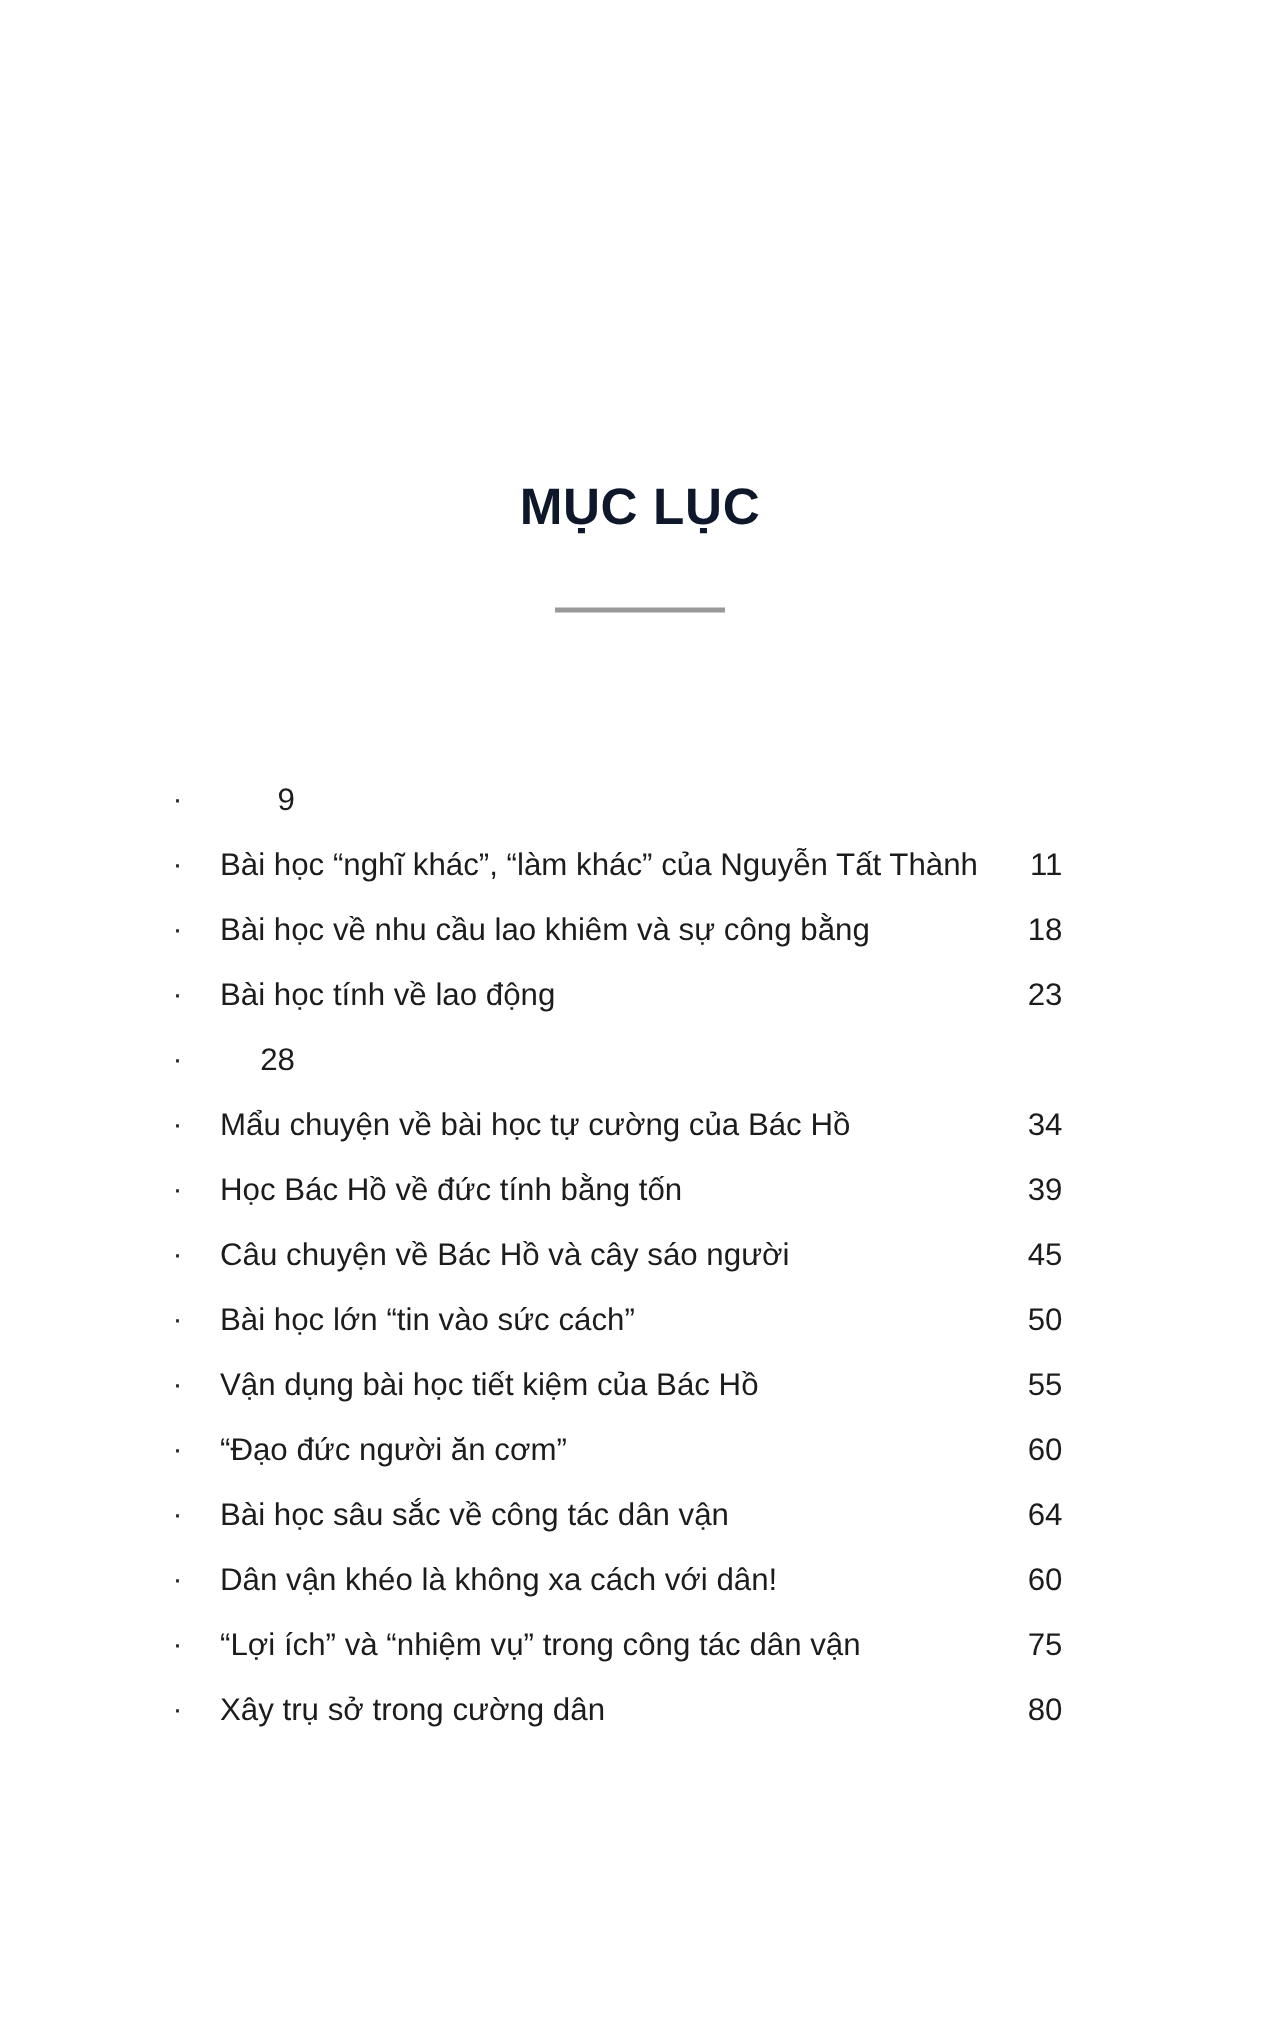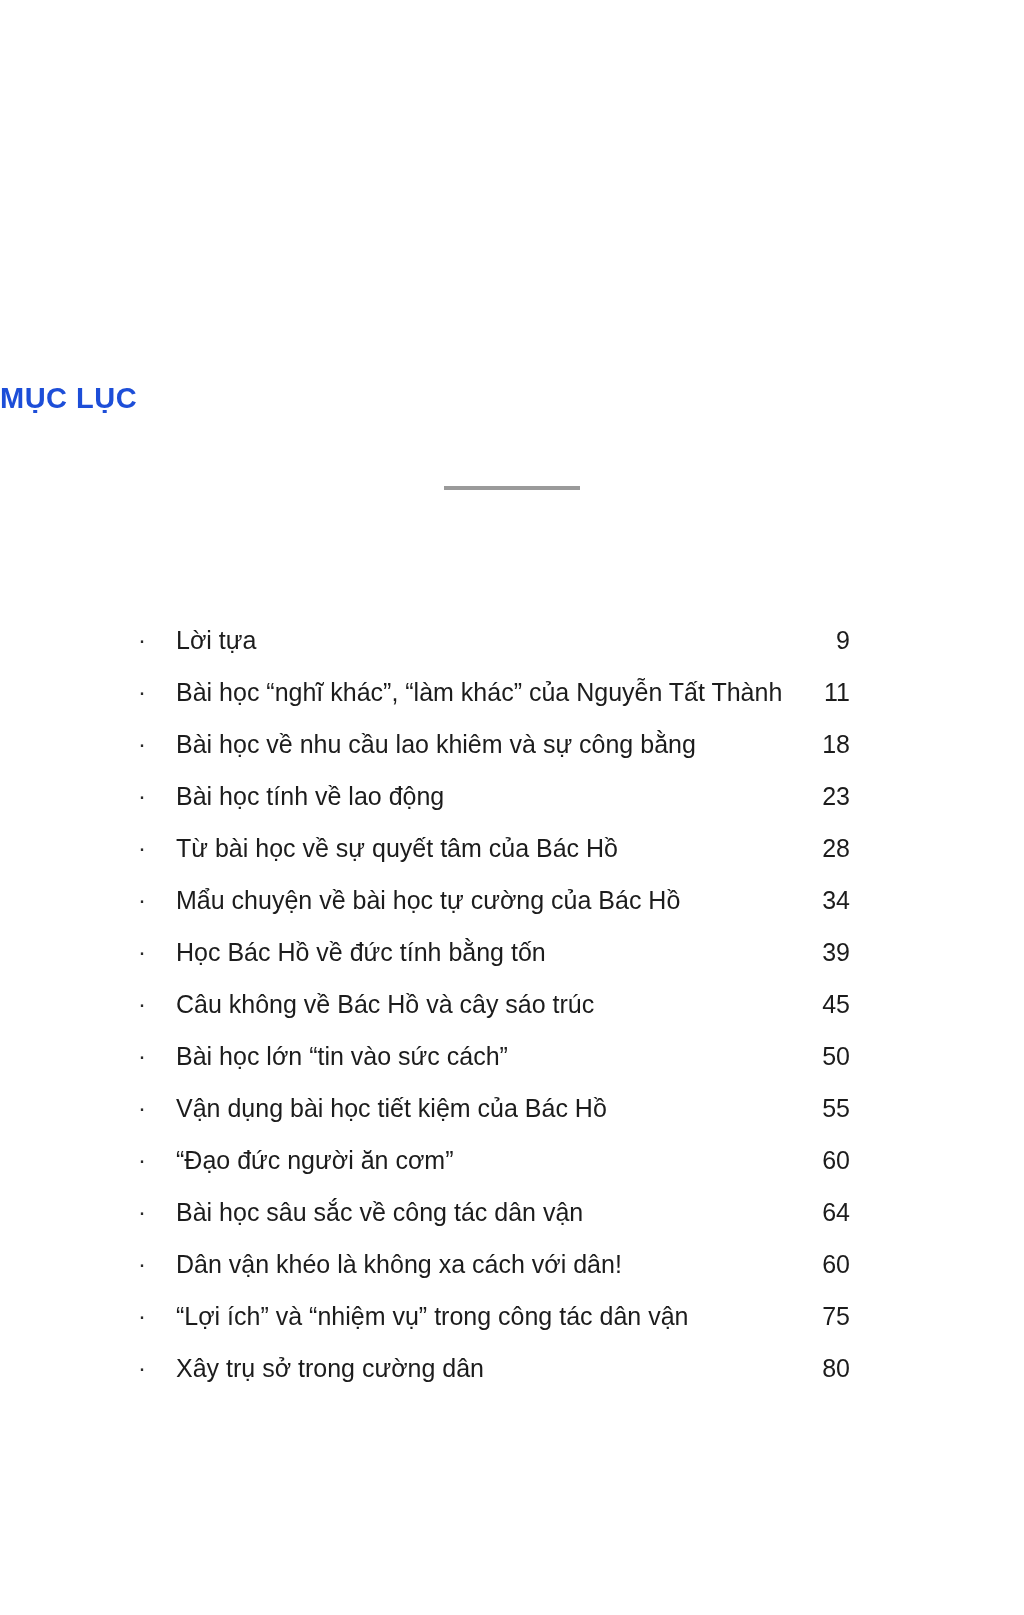--- a/index.html
+++ b/index.html
@@ -17,24 +17,25 @@
   .page {
     position: absolute;
     inset: 0;
     background: #ffffff;
   }
   .toc-title {
     position: absolute;
     top: 382px;
     left: 0;
     width: 1024px;
-    font-size: 29px;
+    text-align: center;
+    font-size: 41px;
     font-weight: 700;
     letter-spacing: 0.5px;
-    color: #1d4ed8;
+    color: #0f172a;
   }
   .title-divider {
     position: absolute;
     top: 486px;
     left: 50%;
     transform: translateX(-50%);
     width: 136px;
     height: 4px;
     background: #9a9a9a;
   }
@@ -76,56 +77,54 @@
 
 <div class="page">
 
   <h1 class="toc-title">MỤC LỤC</h1>
 
   <div class="title-divider"></div>
 
   <div class="toc-list" id="toc-list">
       <div class="toc-row">
       <span class="bullet">·</span>
-      <span class="entry-title">Lời tựa</span>
       <span class="entry-page">9</span>
     </div>
       <div class="toc-row">
       <span class="bullet">·</span>
       <span class="entry-title">Bài học “nghĩ khác”, “làm khác” của Nguyễn Tất Thành</span>
       <span class="entry-page">11</span>
     </div>
       <div class="toc-row">
       <span class="bullet">·</span>
       <span class="entry-title">Bài học về nhu cầu lao khiêm và sự công bằng</span>
       <span class="entry-page">18</span>
     </div>
       <div class="toc-row">
       <span class="bullet">·</span>
       <span class="entry-title">Bài học tính về lao động</span>
       <span class="entry-page">23</span>
     </div>
       <div class="toc-row">
       <span class="bullet">·</span>
-      <span class="entry-title">Từ bài học về sự quyết tâm của Bác Hồ</span>
       <span class="entry-page">28</span>
     </div>
       <div class="toc-row">
       <span class="bullet">·</span>
       <span class="entry-title">Mẩu chuyện về bài học tự cường của Bác Hồ</span>
       <span class="entry-page">34</span>
     </div>
       <div class="toc-row">
       <span class="bullet">·</span>
       <span class="entry-title">Học Bác Hồ về đức tính bằng tốn</span>
       <span class="entry-page">39</span>
     </div>
       <div class="toc-row">
       <span class="bullet">·</span>
-      <span class="entry-title">Câu không về Bác Hồ và cây sáo trúc</span>
+      <span class="entry-title">Câu chuyện về Bác Hồ và cây sáo người</span>
       <span class="entry-page">45</span>
     </div>
       <div class="toc-row">
       <span class="bullet">·</span>
       <span class="entry-title">Bài học lớn “tin vào sức cách”</span>
       <span class="entry-page">50</span>
     </div>
       <div class="toc-row">
       <span class="bullet">·</span>
       <span class="entry-title">Vận dụng bài học tiết kiệm của Bác Hồ</span>

